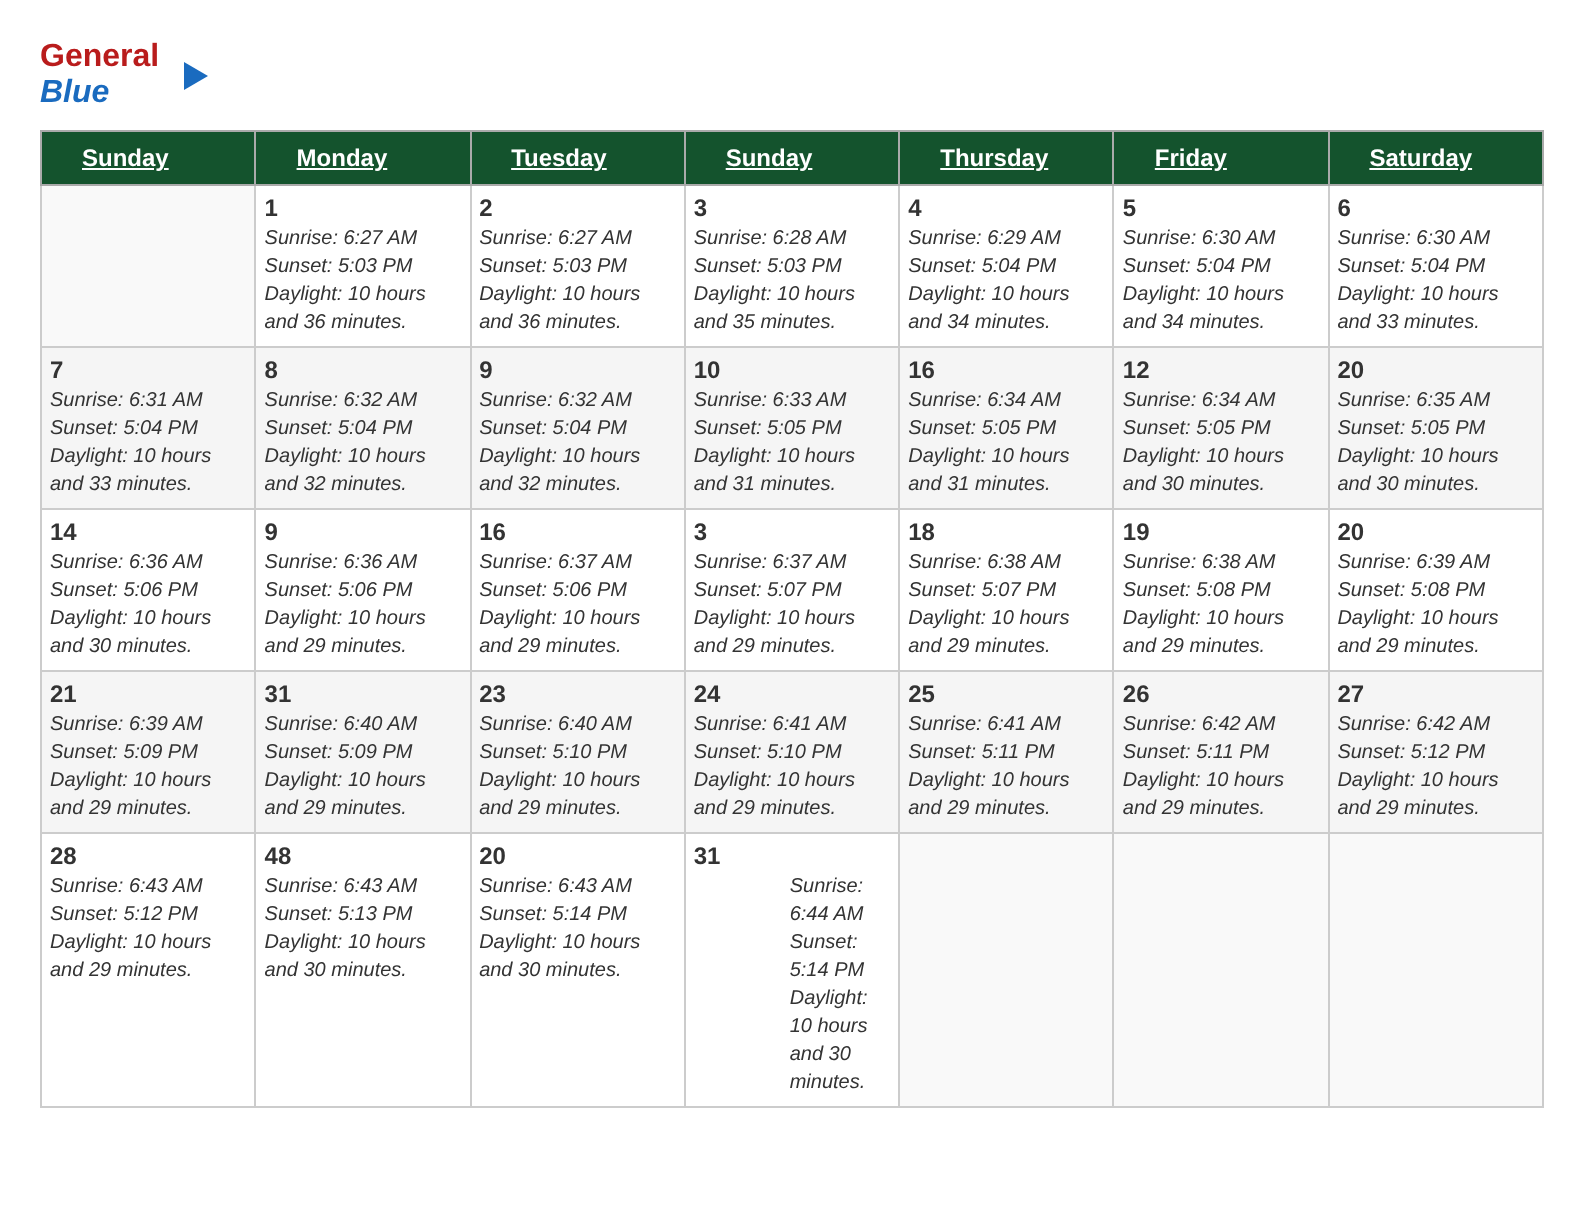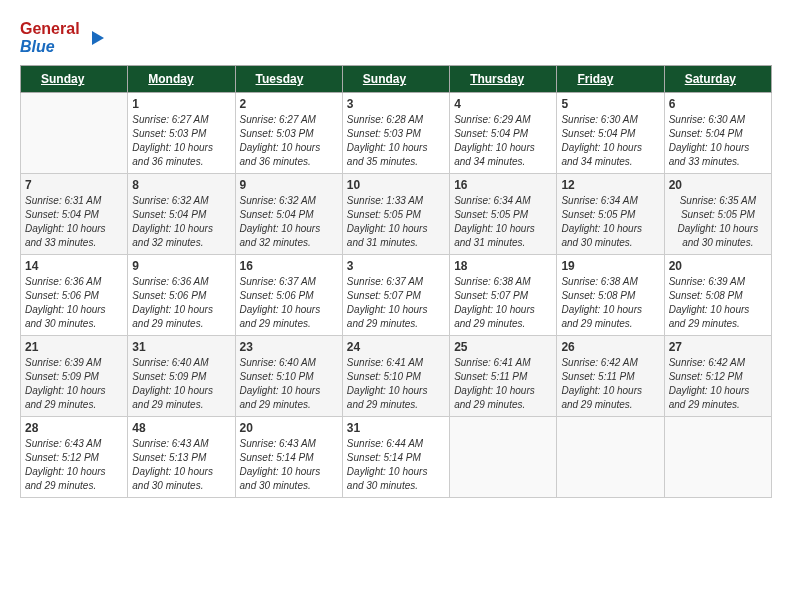--- a/index.html
+++ b/index.html
@@ -156,39 +156,39 @@
 Daylight: 10 hours and 32 minutes.</div>
         </td>
         <td>
           <div class="day-num">9</div>
           <div class="cell-info" style="white-space: pre-line;">Sunrise: 6:32 AM
 Sunset: 5:04 PM
 Daylight: 10 hours and 32 minutes.</div>
         </td>
         <td>
           <div class="day-num">10</div>
-          <div class="cell-info" style="white-space: pre-line;">Sunrise: 1:33 AM
+          <div class="cell-info" style="white-space: pre-line;">Sunrise: 6:33 AM
 Sunset: 5:05 PM
 Daylight: 10 hours and 31 minutes.</div>
         </td>
         <td>
           <div class="day-num">16</div>
           <div class="cell-info" style="white-space: pre-line;">Sunrise: 6:34 AM
 Sunset: 5:05 PM
 Daylight: 10 hours and 31 minutes.</div>
         </td>
         <td>
           <div class="day-num">12</div>
           <div class="cell-info" style="white-space: pre-line;">Sunrise: 6:34 AM
 Sunset: 5:05 PM
 Daylight: 10 hours and 30 minutes.</div>
         </td>
         <td>
           <div class="day-num">20</div>
-          <div class="cell-info" style="white-space: pre-line; text-align: center;">Sunrise: 6:35 AM
+          <div class="cell-info" style="white-space: pre-line;">Sunrise: 6:35 AM
 Sunset: 5:05 PM
 Daylight: 10 hours and 30 minutes.</div>
         </td>
       </tr>
       <tr>
         <td>
           <div class="day-num">14</div>
           <div class="cell-info" style="white-space: pre-line;">Sunrise: 6:36 AM
 Sunset: 5:06 PM
 Daylight: 10 hours and 30 minutes.</div>
@@ -288,21 +288,21 @@
 Daylight: 10 hours and 30 minutes.</div>
         </td>
         <td>
           <div class="day-num">20</div>
           <div class="cell-info" style="white-space: pre-line;">Sunrise: 6:43 AM
 Sunset: 5:14 PM
 Daylight: 10 hours and 30 minutes.</div>
         </td>
         <td>
           <div class="day-num">31</div>
-          <div class="cell-info" style="white-space: pre-line;">Sunrise: 6:44 AM
+          <div class="cell-info" style="white-space: pre-line; margin-left: 48px;">Sunrise: 6:44 AM
 Sunset: 5:14 PM
 Daylight: 10 hours and 30 minutes.</div>
         </td>
         <td class="empty"></td>
         <td class="empty"></td>
         <td class="empty"></td>
       </tr>
     </tbody>
 </table>
 

